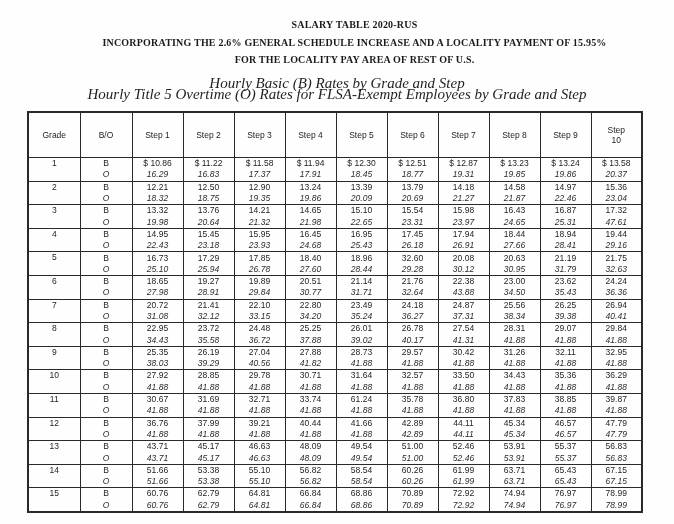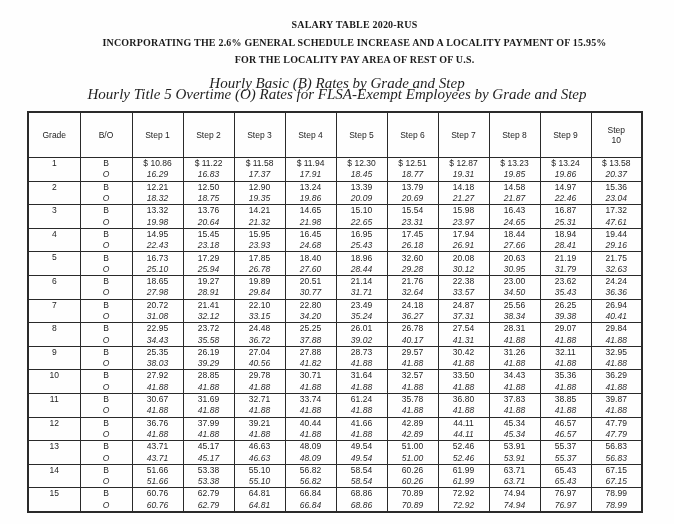--- a/index.html
+++ b/index.html
@@ -267,21 +267,21 @@
           <td>24.24</td>
         </tr>
         <tr class="o-row">
           <td>O</td>
           <td>27.98</td>
           <td>28.91</td>
           <td>29.84</td>
           <td>30.77</td>
           <td>31.71</td>
           <td>32.64</td>
-          <td>33.57</td>
+          <td>43.88</td>
           <td>34.50</td>
           <td>35.43</td>
           <td>36.36</td>
         </tr>
         <tr class="b-row">
           <td rowspan="2" class="grade-cell">7</td>
           <td>B</td>
           <td>20.72</td>
           <td>21.41</td>
           <td>22.10</td>

